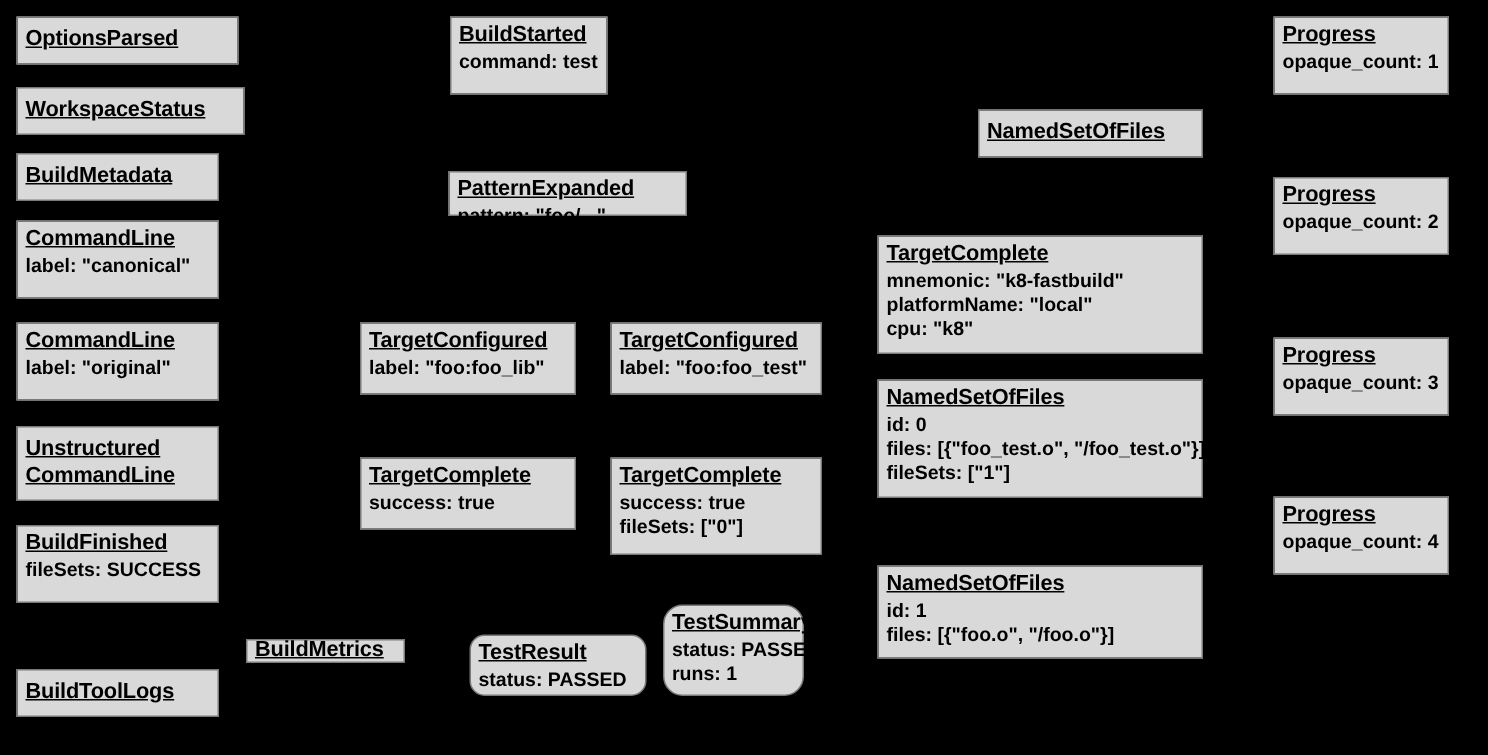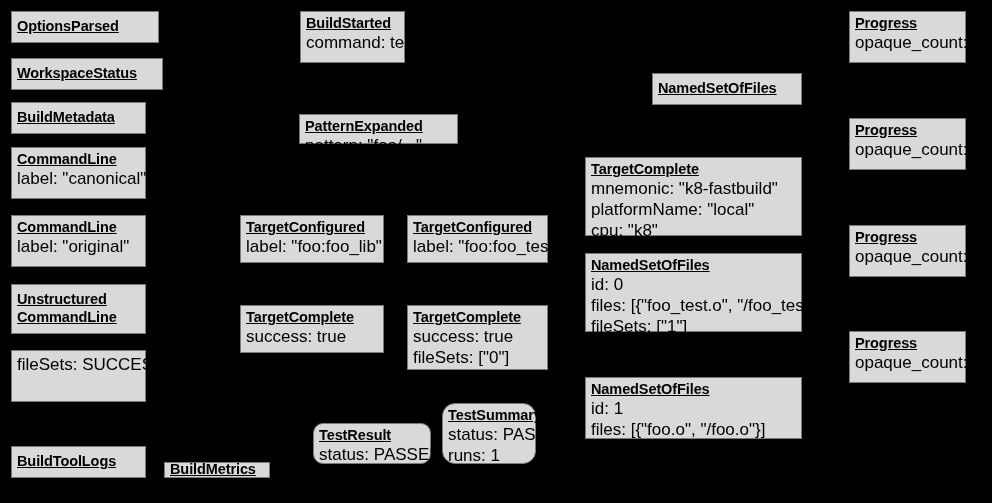--- a/index.html
+++ b/index.html
@@ -34,22 +34,22 @@
     display: block;
   }
   .node-title.wrap {
     white-space: normal;
   }
   .node-fields {
     display: block;
     margin-top: 1px;
   }
   .node-field {
-    font-size: 17px;
-    font-weight: normal;
+    font-size: 13px;
+    font-weight: bold;
     white-space: nowrap;
     display: block;
     line-height: 1.22;
   }
   .node.title-only {
     display: flex;
     align-items: center;
   }
 </style>
 </head>
@@ -74,28 +74,29 @@
     <div class="node" style="left: 11px; top: 215px; width: 135px; height: 52px; background: rgb(217, 217, 217); border-color: rgb(122, 122, 122); color: rgb(0, 0, 0);">
       <span class="node-title">CommandLine</span>
       <span class="node-fields">
         <span class="node-field">label: "original"</span>
       </span>
     </div>
     <div class="node title-only" style="left: 11px; top: 284px; width: 135px; height: 50px; background: rgb(217, 217, 217); border-color: rgb(122, 122, 122); color: rgb(0, 0, 0);">
       <span class="node-title wrap">Unstructured CommandLine</span>
     </div>
     <div class="node" style="left: 11px; top: 350px; width: 135px; height: 52px; background: rgb(217, 217, 217); border-color: rgb(122, 122, 122); color: rgb(0, 0, 0);">
+      <span class="node-title">BuildFinished</span>
       <span class="node-fields">
         <span class="node-field">fileSets: SUCCESS</span>
       </span>
     </div>
     <div class="node title-only" style="left: 11px; top: 446px; width: 135px; height: 32px; background: rgb(217, 217, 217); border-color: rgb(122, 122, 122); color: rgb(0, 0, 0);">
       <span class="node-title">BuildToolLogs</span>
     </div>
-    <div class="node title-only" style="left: 164px; top: 462px; width: 106px; height: 16px; background: rgb(217, 217, 217); border-color: rgb(122, 122, 122); color: rgb(0, 0, 0);">
+    <div class="node title-only" style="left: 164px; top: 426px; width: 106px; height: 16px; background: rgb(217, 217, 217); border-color: rgb(122, 122, 122); color: rgb(0, 0, 0);">
       <span class="node-title">BuildMetrics</span>
     </div>
     <div class="node" style="left: 300px; top: 11px; width: 105px; height: 52px; background: rgb(217, 217, 217); border-color: rgb(122, 122, 122); color: rgb(0, 0, 0);">
       <span class="node-title">BuildStarted</span>
       <span class="node-fields">
         <span class="node-field">command: test</span>
       </span>
     </div>
     <div class="node" style="left: 299px; top: 114px; width: 159px; height: 30px; background: rgb(217, 217, 217); border-color: rgb(122, 122, 122); color: rgb(0, 0, 0);">
       <span class="node-title">PatternExpanded</span>

